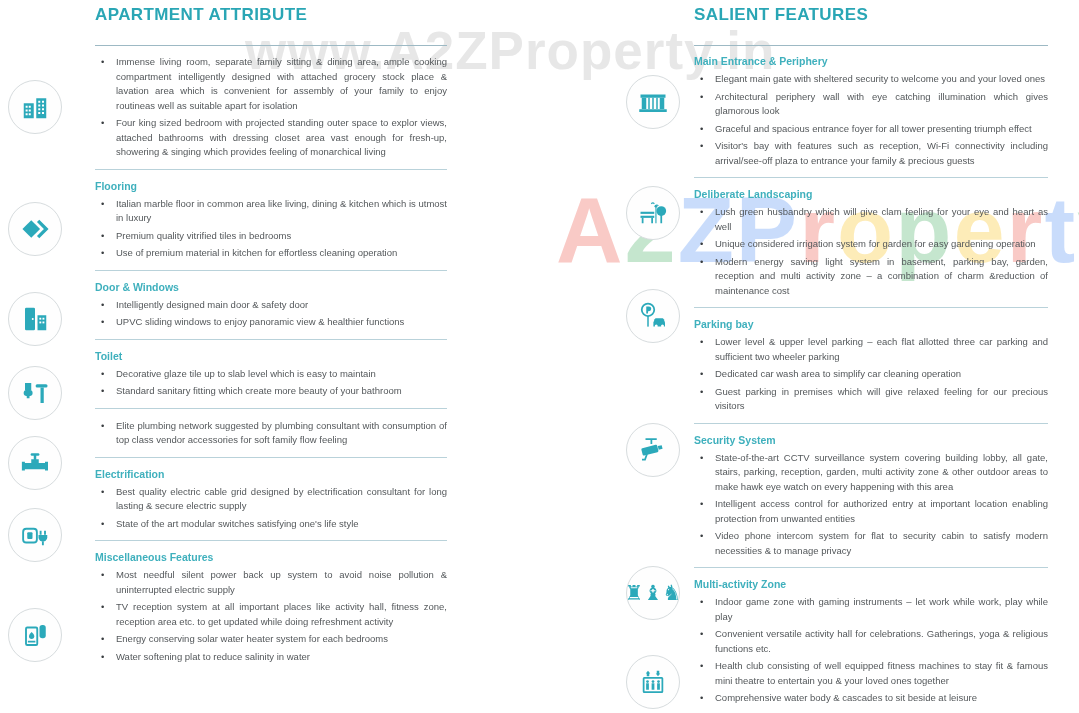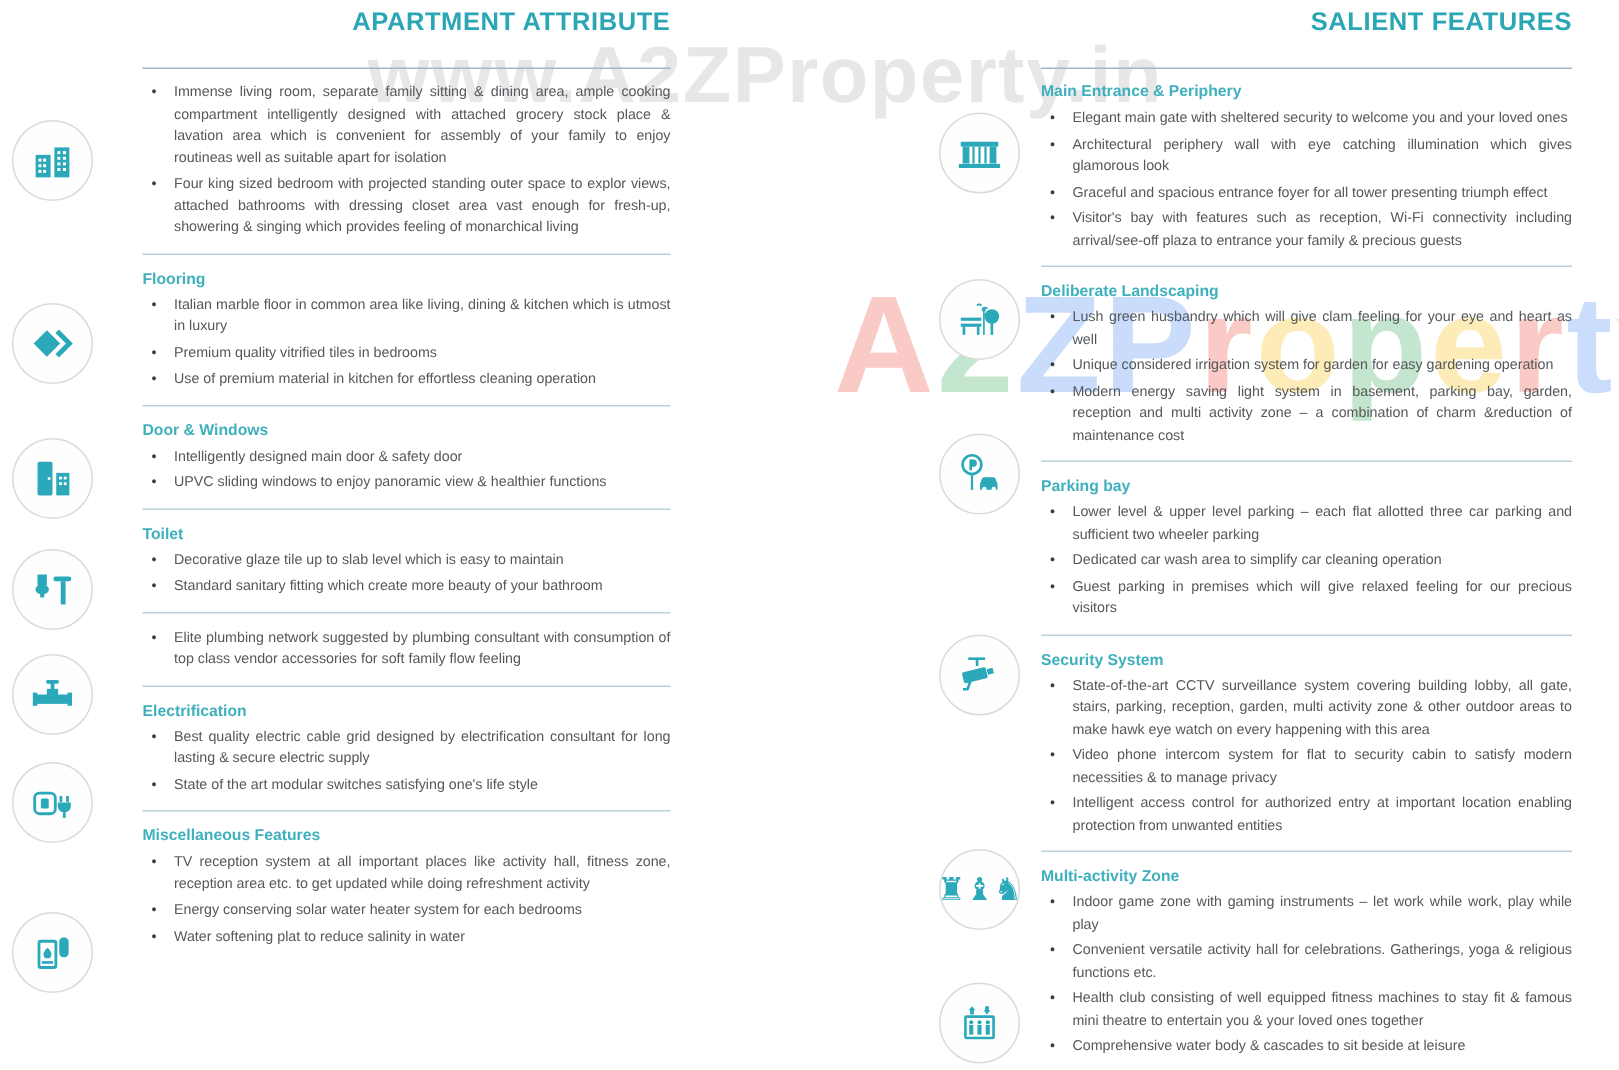--- a/index.html
+++ b/index.html
@@ -8,21 +8,21 @@
   
   .wm-top{position:absolute;left:245px;top:20px;font-size:53px;font-weight:bold;
           color:#8a8a8a;opacity:.20;letter-spacing:1px;z-index:1;white-space:nowrap;}
   .wm-center{position:absolute;left:556px;top:178px;font-size:92px;font-weight:bold;
           opacity:.28;z-index:1;white-space:nowrap;letter-spacing:2px;
           font-family:"Liberation Sans",sans-serif;}
   
   .col{position:absolute;top:5px;z-index:2;}
   .col-left{left:95px;width:352px;}
   .col-right{left:694px;width:354px;}
-  .col-title{font-size:17px;font-weight:bold;color:#2aa6b5;margin:0;letter-spacing:.4px;text-align:right;}
+  .col-title{font-size:17px;font-weight:bold;color:#2aa6b5;margin:0;letter-spacing:.4px;}
   .title-rule{border:none;border-top:1px solid #9db9c4;margin:20px 0 9px;}
   section{margin:0;}
   .sec-head{font-size:10.5px;font-weight:bold;color:#3fb0bd;margin:0 0 5px;}
   ul.bullets{list-style:none;margin:0;padding:0;}
   ul.bullets li{position:relative;padding-left:21px;margin-bottom:3px;font-size:9.5px;
         line-height:14.5px;color:#54585b;text-align:justify;}
   ul.bullets li::before{content:"•";position:absolute;left:6px;top:0;color:#3a3e41;}
   .sec-rule{border:none;border-top:1px solid #b9d2da;margin:9px 0 10px;}
   .sections section:last-child .sec-rule{display:none;}
   
@@ -239,20 +239,21 @@
     <ul class="bullets">
             <li>Best quality electric cable grid designed by electrification consultant for long lasting &amp; secure electric supply</li>
             <li>State of the art modular switches satisfying one's life style</li>
           </ul>
     <hr class="sec-rule">
   </section>
 
   <section>
     <h2 class="sec-head">Miscellaneous Features</h2>
     <ul class="bullets">
+            <li>Most needful silent power back up system to avoid noise pollution &amp; uninterrupted electric supply</li>
             <li>TV reception system at all important places like activity hall, fitness zone, reception area etc. to get updated while doing refreshment activity</li>
             <li>Energy conserving solar water heater system for each bedrooms</li>
             <li>Water softening plat to reduce salinity in water</li>
           </ul>
 
   </section>
 </div>
   </div>
 
   <div class="col col-right">
@@ -287,22 +288,22 @@
             <li>Dedicated car wash area to simplify car cleaning operation</li>
             <li>Guest parking in premises  which will give relaxed feeling for our precious visitors</li>
           </ul>
     <hr class="sec-rule">
   </section>
 
   <section>
     <h2 class="sec-head">Security System</h2>
     <ul class="bullets">
             <li>State-of-the-art CCTV surveillance system covering building lobby, all gate, stairs, parking, reception, garden, multi activity zone &amp; other outdoor areas to make hawk eye watch on every happening with this area</li>
+            <li>Intelligent access control for authorized entry at important location enabling protection from unwanted entities</li>
             <li>Video phone intercom system for flat to security cabin to satisfy modern necessities &amp; to manage privacy</li>
-            <li>Intelligent access control for authorized entry at important location enabling protection from unwanted entities</li>
           </ul>
     <hr class="sec-rule">
   </section>
 
   <section>
     <h2 class="sec-head">Multi-activity Zone</h2>
     <ul class="bullets">
             <li>Indoor  game zone with gaming instruments – let work while work, play while play</li>
             <li>Convenient versatile activity hall for celebrations. Gatherings, yoga &amp; religious functions etc.</li>
             <li>Health club consisting of well equipped fitness machines to stay fit &amp; famous mini theatre to entertain you &amp; your loved ones together</li>

